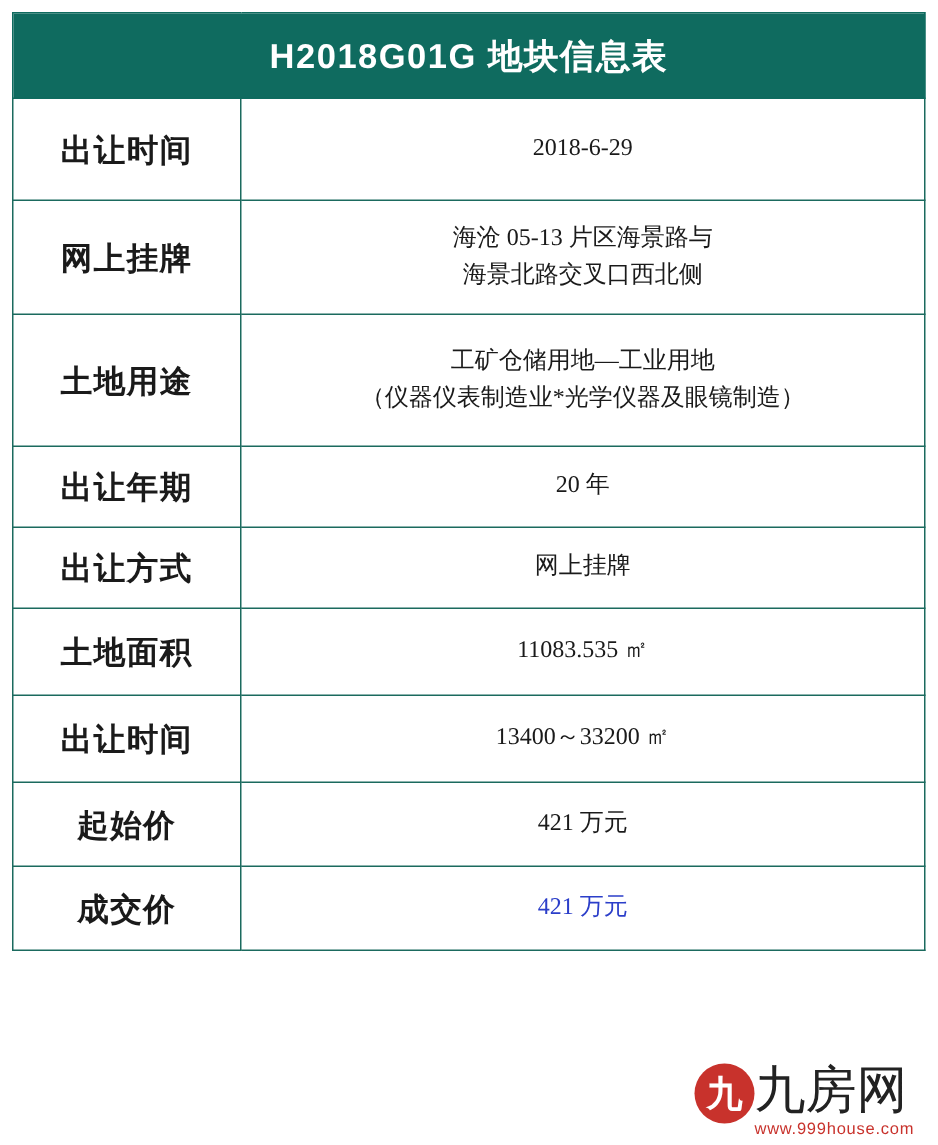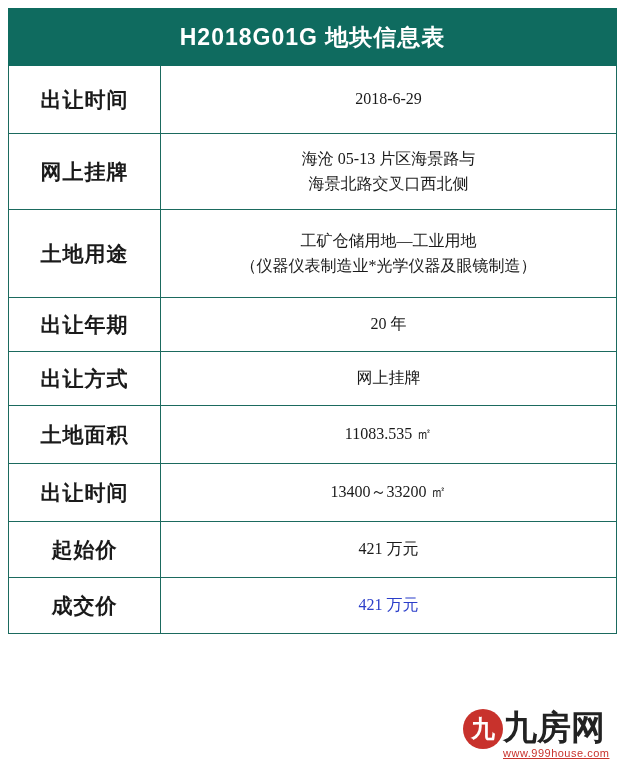--- a/index.html
+++ b/index.html
@@ -108,35 +108,34 @@
     display: flex;
     align-items: center;
     justify-content: center;
   }
   .wm-text {
     position: absolute;
     left: 46px;
     top: 0px;
     font-family: "Liberation Sans", sans-serif;
     font-size: 34px;
-    font-weight: bold;
+    font-weight: normal;
     color: #222222;
     letter-spacing: 0px;
     line-height: 44px;
     text-shadow: 0 0 2px #ffffff;
   }
   .wm-url {
     position: absolute;
     left: 46px;
     top: 42px;
     font-family: "Liberation Sans", sans-serif;
     font-size: 11px;
     color: #c8322c;
     letter-spacing: 0.5px;
-    text-decoration: underline;
   }
 </style>
 </head>
 <body>
 
 <div class="sheet">
 
   <table class="info-table">
     <colgroup>
       <col style="width:152px">

